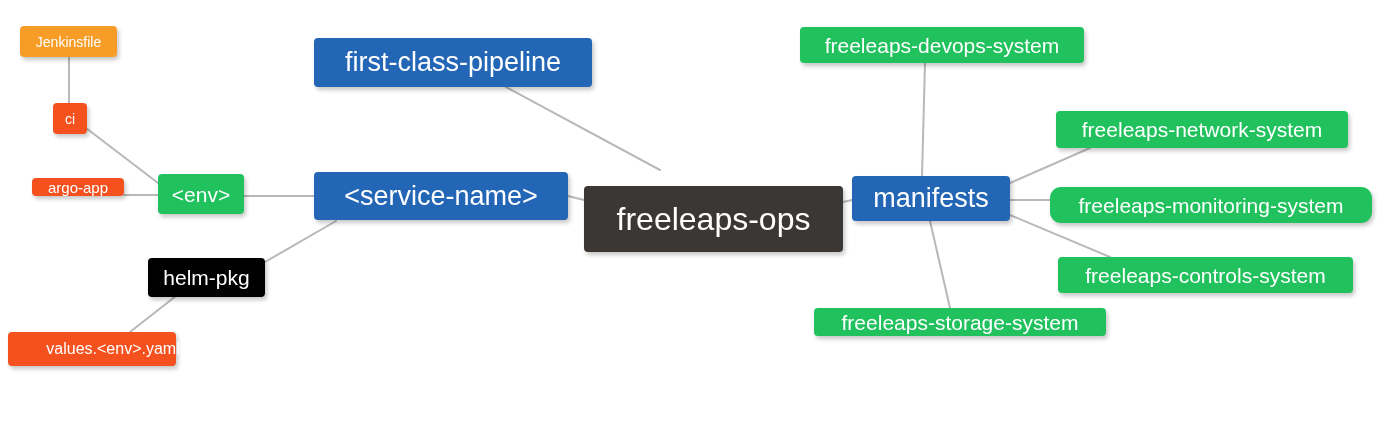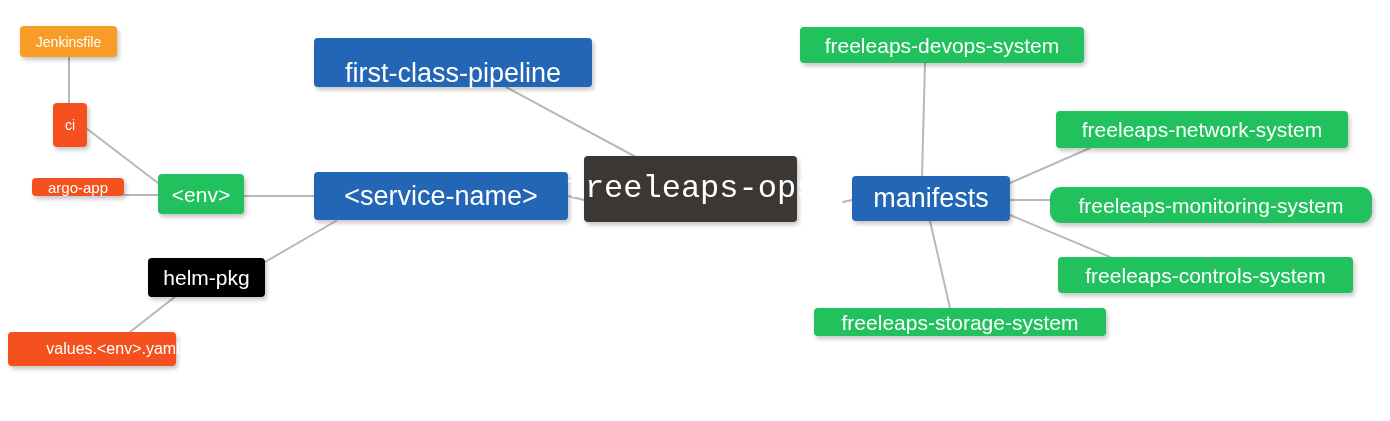--- a/index.html
+++ b/index.html
@@ -61,42 +61,42 @@
       <line x1="922" y1="176" x2="925" y2="63" stroke="#b8b8b8" stroke-width="2" stroke-linecap="round"></line>
       <line x1="1010" y1="183" x2="1090" y2="148" stroke="#b8b8b8" stroke-width="2" stroke-linecap="round"></line>
       <line x1="1010" y1="200" x2="1050" y2="200" stroke="#b8b8b8" stroke-width="2" stroke-linecap="round"></line>
       <line x1="1010" y1="215" x2="1110" y2="257" stroke="#b8b8b8" stroke-width="2" stroke-linecap="round"></line>
       <line x1="930" y1="221" x2="950" y2="308" stroke="#b8b8b8" stroke-width="2" stroke-linecap="round"></line>
     </svg>
   <div id="node-layer">
       <div class="mm-node" style="left: 20px; top: 26px; width: 97px; height: 31px; background: rgb(247, 157, 39); color: rgb(255, 255, 255); font-size: 14px;">
         <span class="mm-label">Jenkinsfile</span>
       </div>
-      <div class="mm-node" style="left: 53px; top: 103px; width: 34px; height: 44px; background: rgb(244, 81, 30); color: rgb(255, 255, 255); font-size: 14px;">
+      <div class="mm-node" style="left: 53px; top: 103px; width: 34px; height: 31px; background: rgb(244, 81, 30); color: rgb(255, 255, 255); font-size: 14px;">
         <span class="mm-label">ci</span>
       </div>
       <div class="mm-node" style="left: 32px; top: 178px; width: 92px; height: 18px; background: rgb(244, 81, 30); color: rgb(255, 255, 255); font-size: 15px;">
         <span class="mm-label">argo-app</span>
       </div>
       <div class="mm-node" style="left: 158px; top: 174px; width: 86px; height: 40px; background: rgb(33, 194, 94); color: rgb(255, 255, 255); font-size: 21px;">
         <span class="mm-label">&lt;env&gt;</span>
       </div>
       <div class="mm-node" style="left: 148px; top: 258px; width: 117px; height: 39px; background: #000000; color: rgb(255, 255, 255); font-size: 21px;">
         <span class="mm-label">helm-pkg</span>
       </div>
       <div class="mm-node" style="left: 8px; top: 332px; width: 168px; height: 34px; background: rgb(244, 81, 30); color: rgb(255, 255, 255); font-size: 16px; padding-left: 42px;">
         <span class="mm-label">values.&lt;env&gt;.yaml</span>
       </div>
-      <div class="mm-node" style="left: 314px; top: 38px; width: 278px; height: 49px; background: rgb(34, 102, 181); color: rgb(255, 255, 255); font-size: 27px; align-items: flex-end;">
+      <div class="mm-node" style="left: 314px; top: 38px; width: 278px; height: 49px; background: rgb(34, 102, 181); color: rgb(255, 255, 255); font-size: 27px;">
         <span class="mm-label">first-class-pipeline</span>
       </div>
       <div class="mm-node" style="left: 314px; top: 172px; width: 254px; height: 48px; background: rgb(34, 102, 181); color: rgb(255, 255, 255); font-size: 27px;">
         <span class="mm-label">&lt;service-name&gt;</span>
       </div>
-      <div class="mm-node" style="left: 584px; top: 156px; width: 213px; height: 66px; background: rgb(59, 55, 53); color: rgb(255, 255, 255); font-size: 32px; font-family: Liberation Mono, monospace;">
+      <div class="mm-node" style="left: 584px; top: 186px; width: 259px; height: 66px; background: rgb(59, 55, 53); color: rgb(255, 255, 255); font-size: 32px;">
         <span class="mm-label">freeleaps-ops</span>
       </div>
       <div class="mm-node" style="left: 852px; top: 176px; width: 158px; height: 45px; background: rgb(34, 102, 181); color: rgb(255, 255, 255); font-size: 27px;">
         <span class="mm-label">manifests</span>
       </div>
       <div class="mm-node" style="left: 800px; top: 27px; width: 284px; height: 36px; background: rgb(33, 194, 94); color: rgb(255, 255, 255); font-size: 21px; text-align: center;">
         <span class="mm-label">freeleaps-devops-system</span>
       </div>
       <div class="mm-node" style="left: 1056px; top: 111px; width: 292px; height: 37px; background: rgb(33, 194, 94); color: rgb(255, 255, 255); font-size: 21px;">
         <span class="mm-label">freeleaps-network-system</span>

